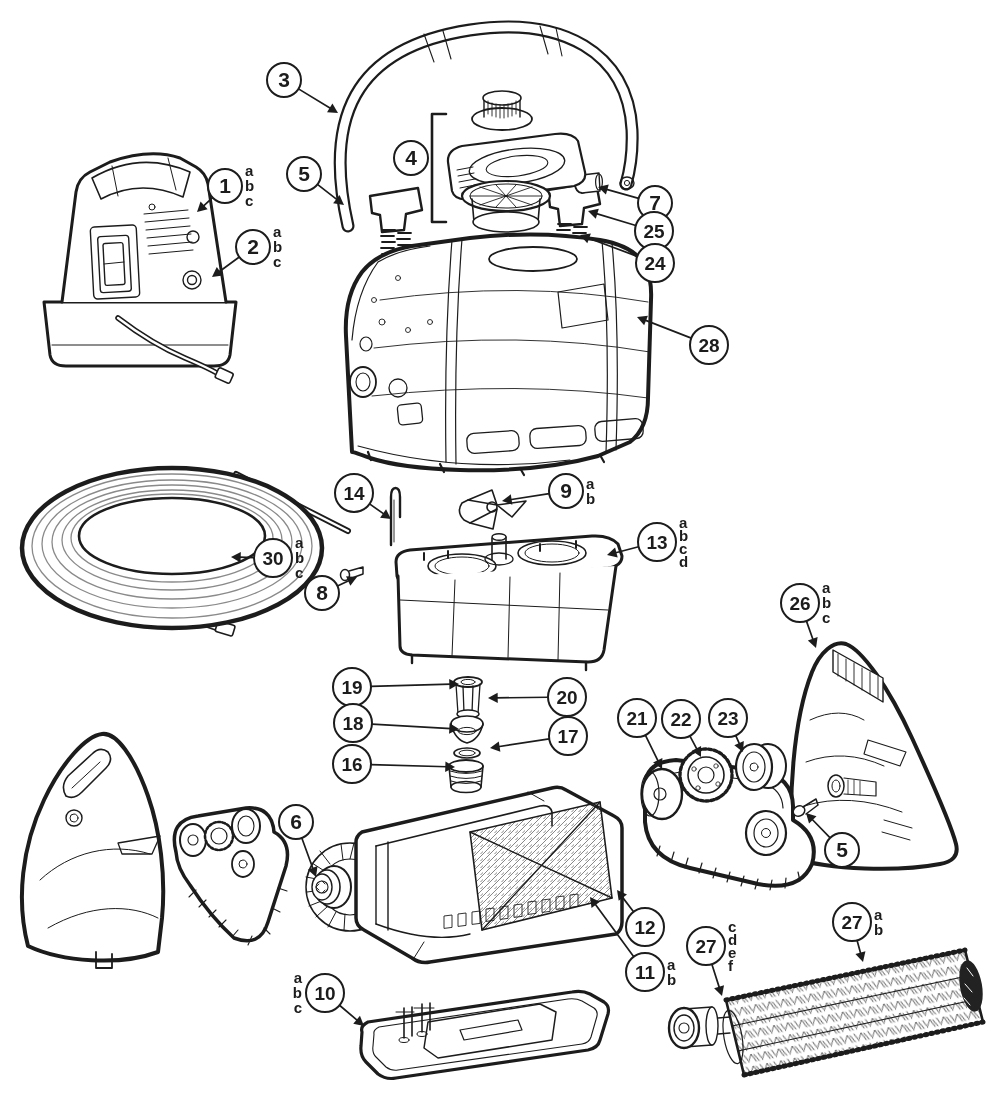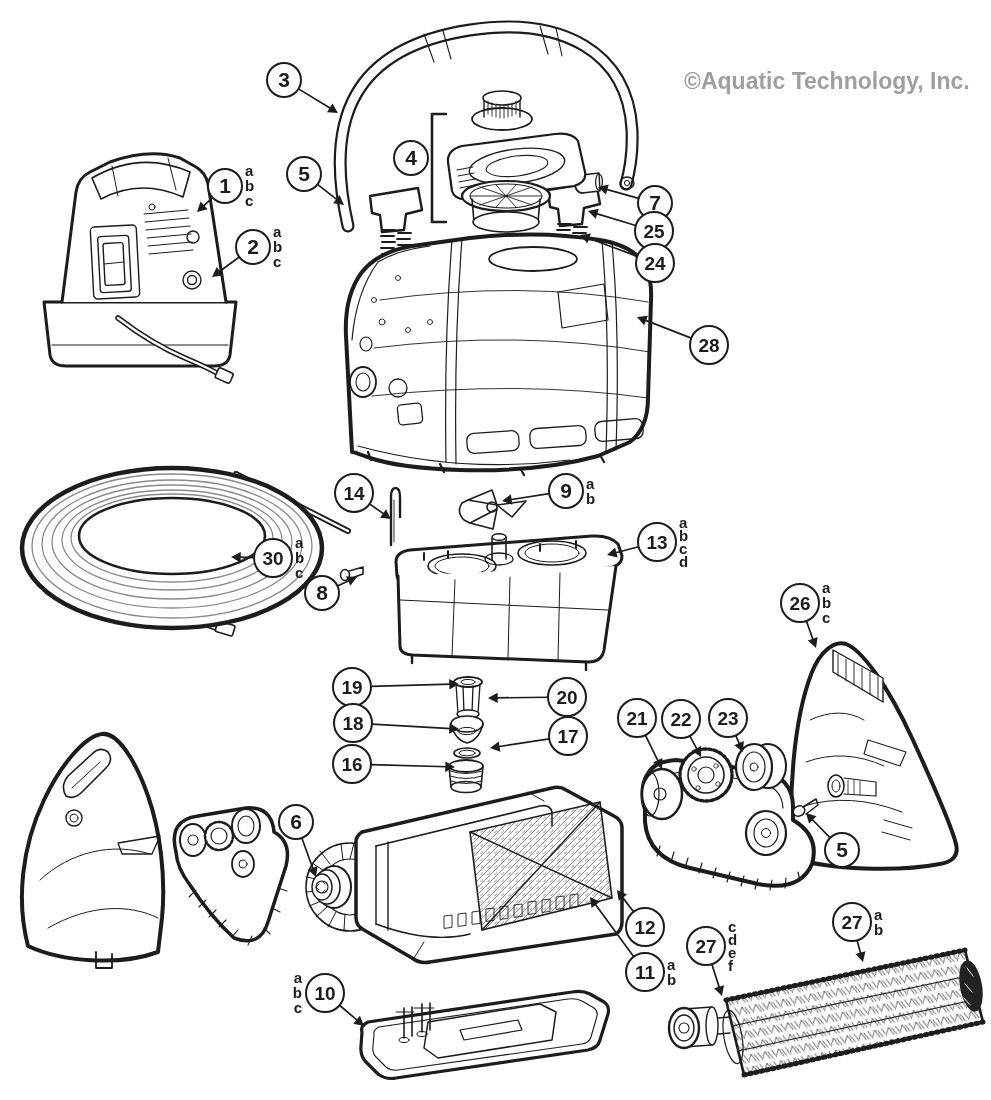--- a/index.html
+++ b/index.html
@@ -519,15 +519,14 @@
         <g>
           <circle cx="325" cy="993" r="19" fill="#fff" stroke="#1c1c1c" stroke-width="2"></circle>
           <text x="325" y="1000" text-anchor="middle" fill="#1c1c1c" stroke="none" font-size="19" class="callout-num">10</text>
           <text x="302" y="983" fill="#1c1c1c" stroke="none" text-anchor="end" class="callout-letter">a</text>
           <text x="302" y="998" fill="#1c1c1c" stroke="none" text-anchor="end" class="callout-letter">b</text>
           <text x="302" y="1013" fill="#1c1c1c" stroke="none" text-anchor="end" class="callout-letter">c</text>
         </g>
       </g>
 </svg>
 
-<div id="watermark" style="color: rgb(158, 158, 158);">©Aquatic Technology, Inc.</div>
 
 </div>
 
 </body></html>

